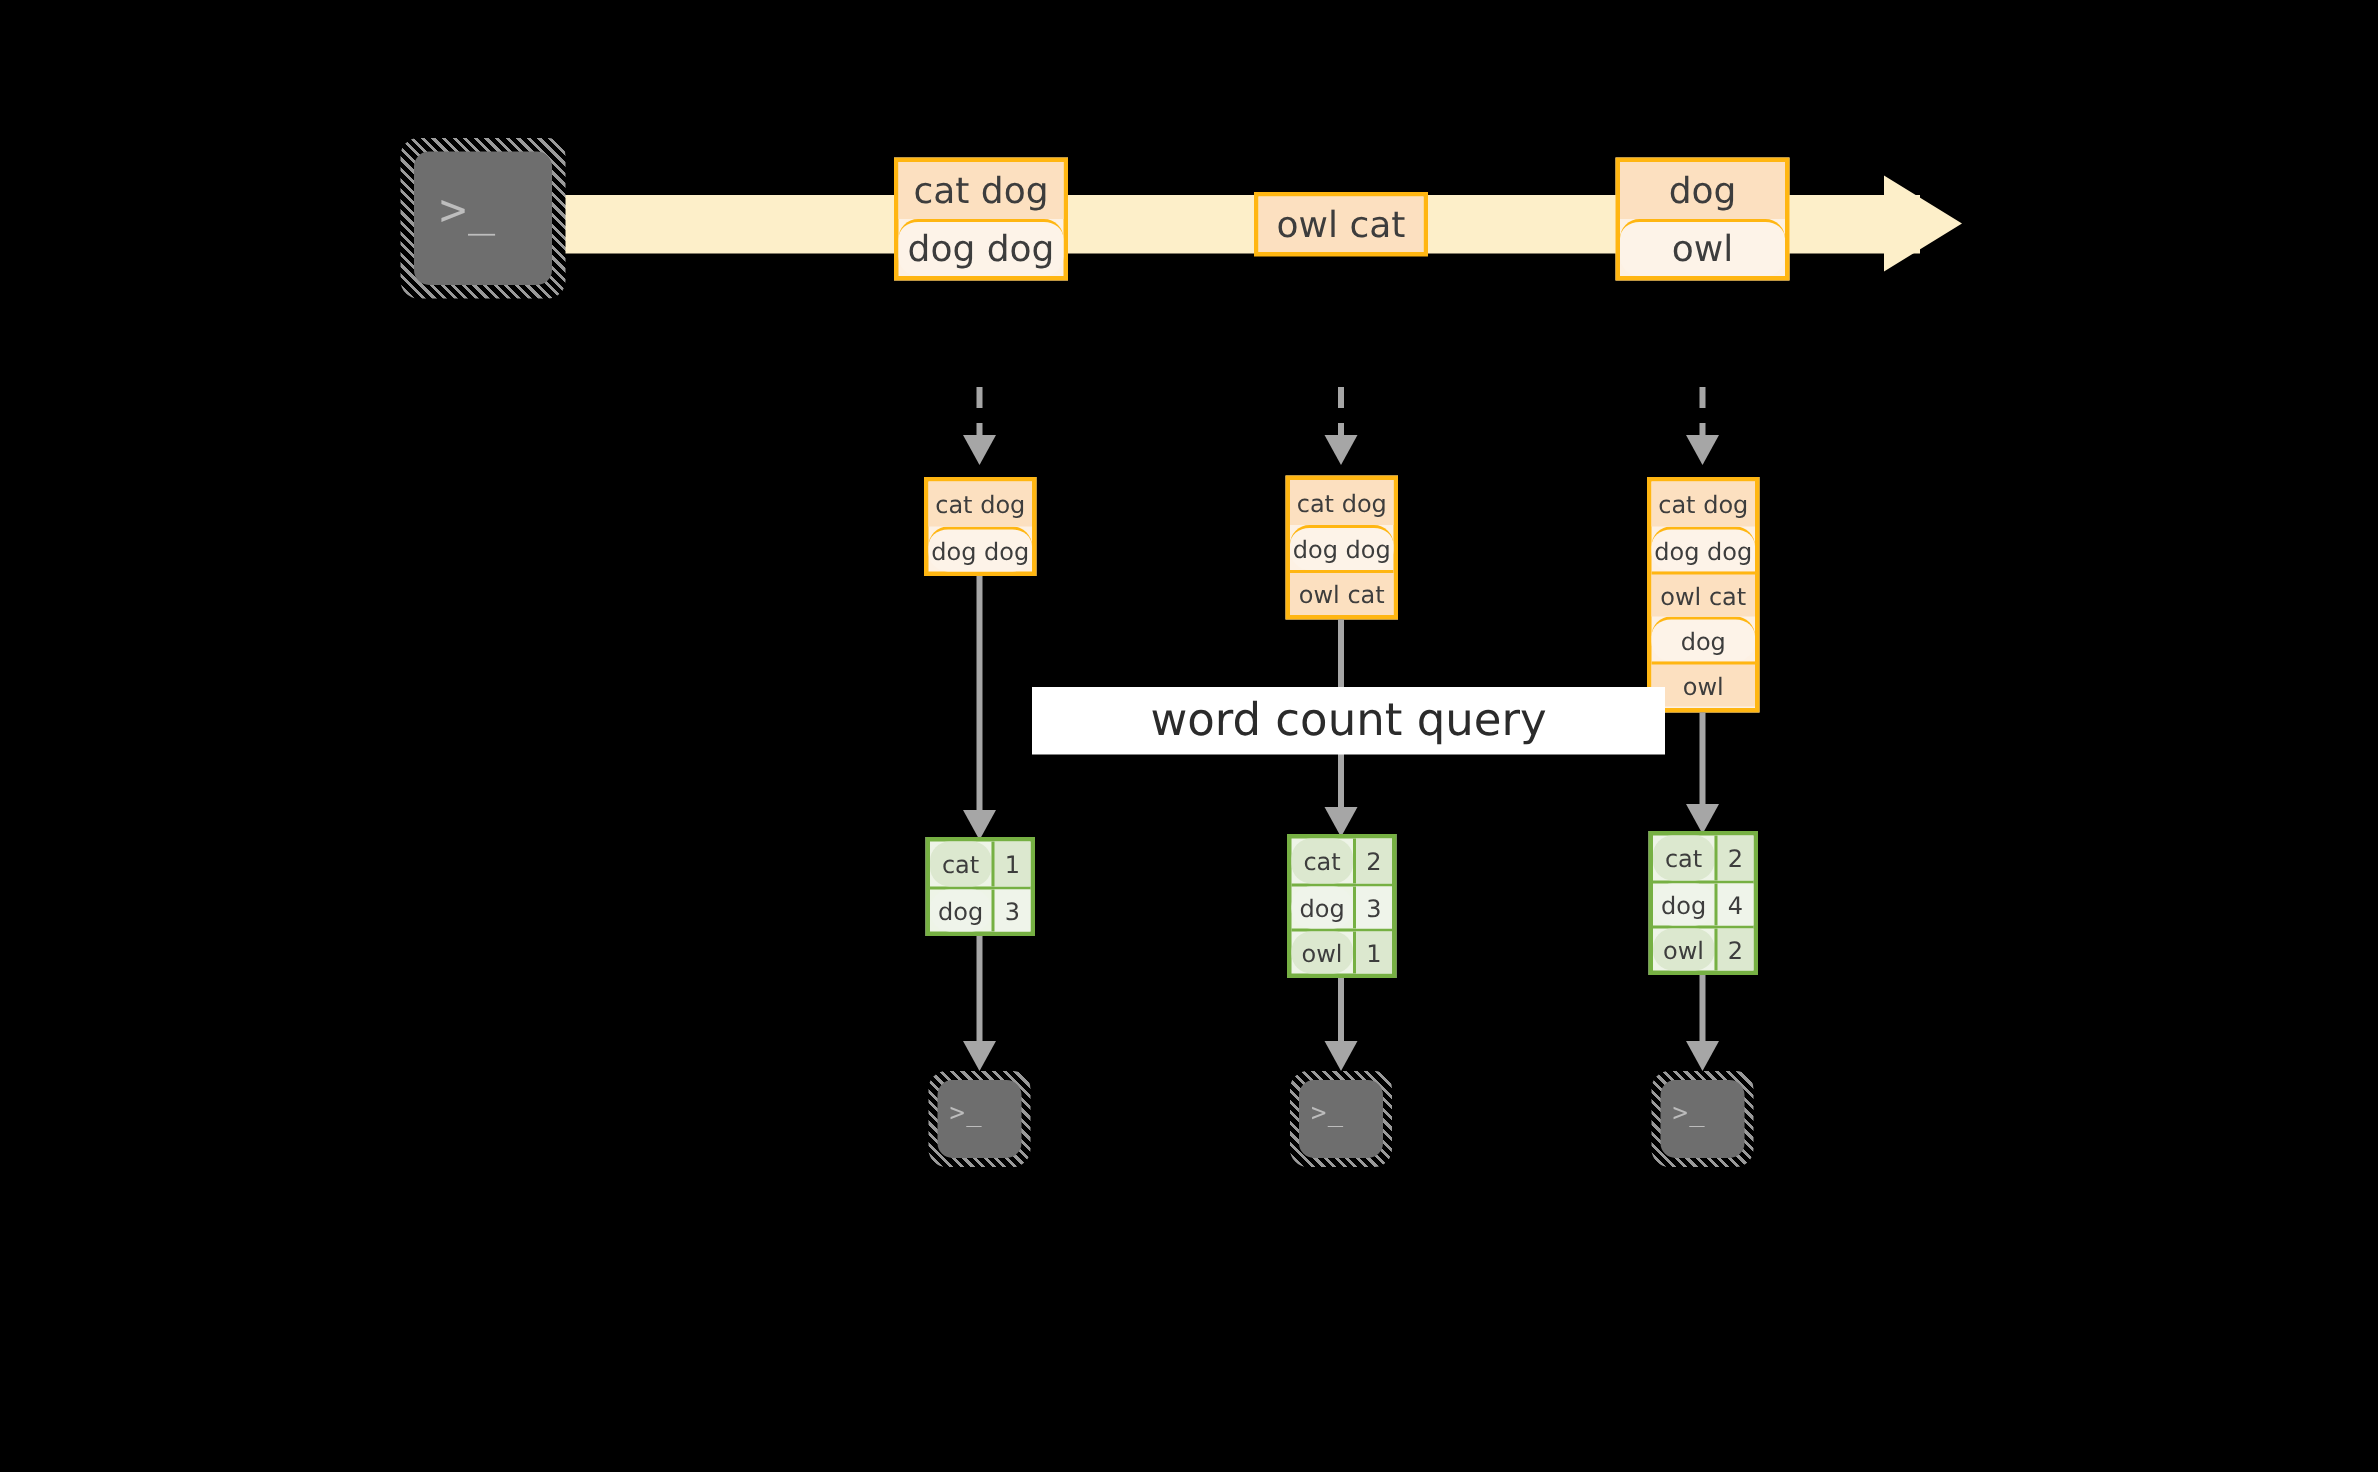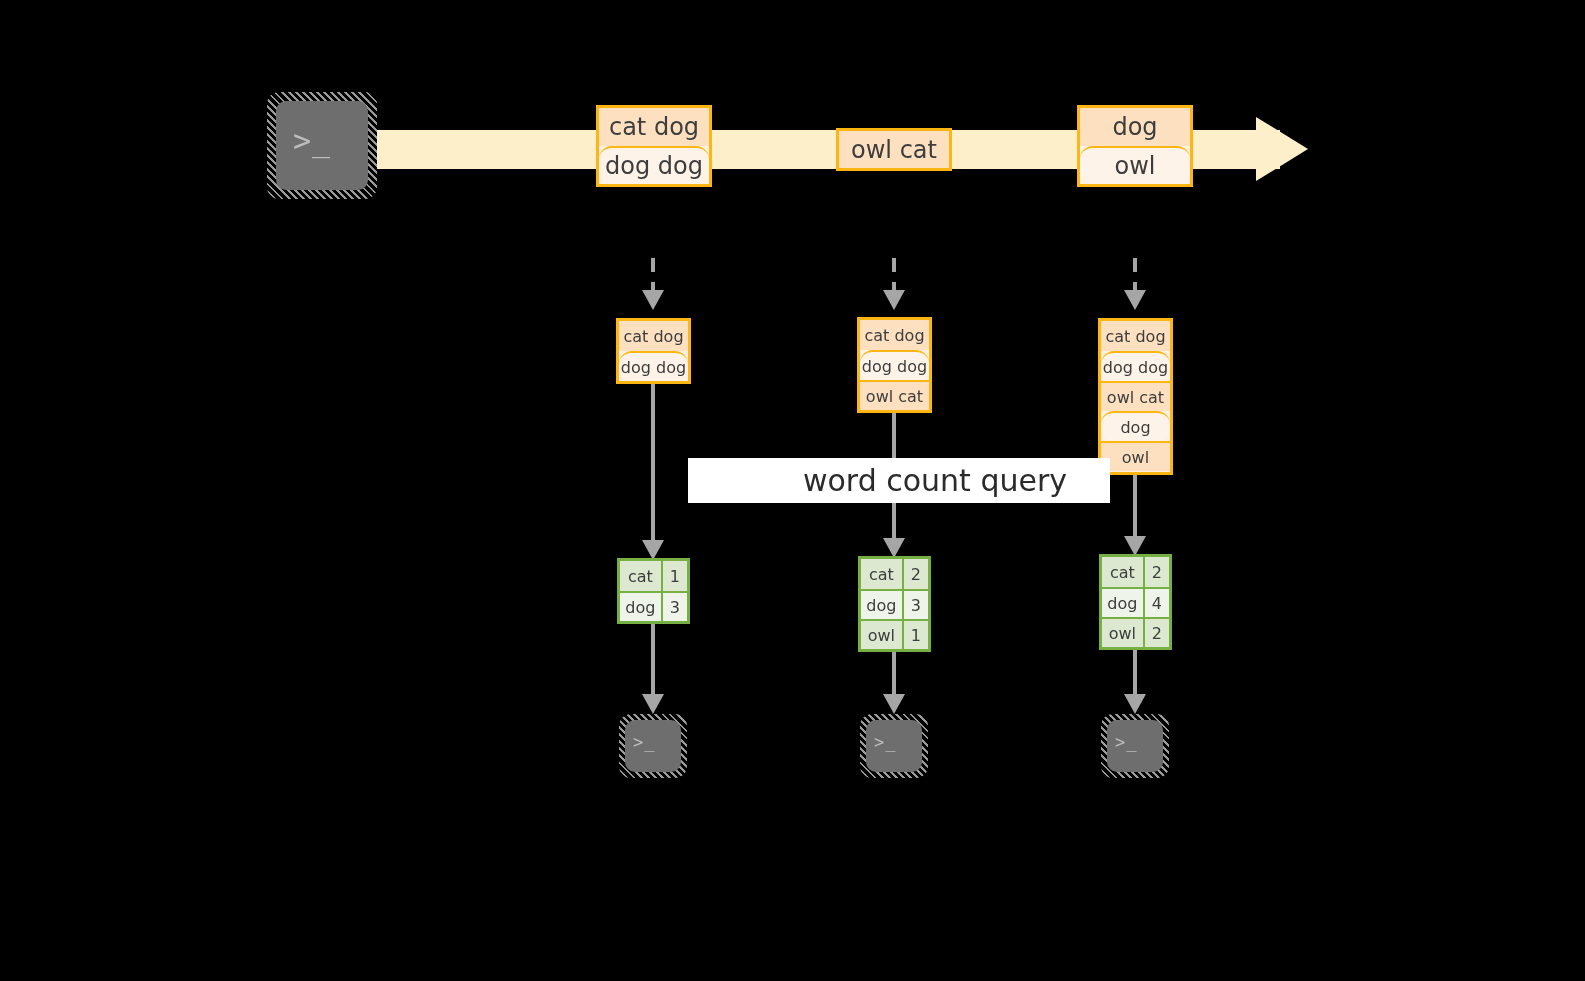--- a/index.html
+++ b/index.html
@@ -45,37 +45,37 @@
   
   .st{font-size:16px;}
   .st .orow{height:30px;}
 
   
   .gbox{position:absolute;box-sizing:border-box;border:3px solid #76B043;background:#EEF4E7;
       font-size:16px;color:#3d3d3d;}
   .grow{display:flex;height:30px;box-sizing:border-box;}
   .grow.sep{border-top:2px solid #76B043;}
   .gcell{display:flex;align-items:center;justify-content:center;box-sizing:border-box;}
-  .gcell.k{width:47px;justify-content:center;}
+  .gcell.k{width:47px;justify-content:center;border-radius:13px;}
   .gcell.v{width:30px;border-left:2px solid #76B043;}
   .grow.shadeA .gcell{background:#DCE8CF;}
   .grow.shadeB .gcell{background:#EFF4EA;}
 
   
   .vline{position:absolute;width:4px;background:#A6A6A6;}
   .vhead{position:absolute;width:0;height:0;border-left:11px solid transparent;
       border-right:11px solid transparent;border-top:20px solid #A6A6A6;}
   .dashline{position:absolute;width:4px;
       background:repeating-linear-gradient(to bottom,#A6A6A6 0px,#A6A6A6 14px,transparent 14px,transparent 24px);}
 
   
   .qband{position:absolute;left:688px;top:458px;width:422px;height:45px;background:#FFFFFF;}
   .qlabel{position:absolute;left:688px;top:458px;width:422px;height:45px;
       display:flex;align-items:center;justify-content:center;
-      font-size:30px;color:#2b2b2b;white-space:nowrap;padding-left:36px;}
+      font-size:30px;color:#2b2b2b;white-space:nowrap;}
 </style>
 </head>
 <body>
 
 <div class="stage">
 
   <div class="band"></div>
   <div class="bandhead"></div>
 
   <div class="term term-big">

